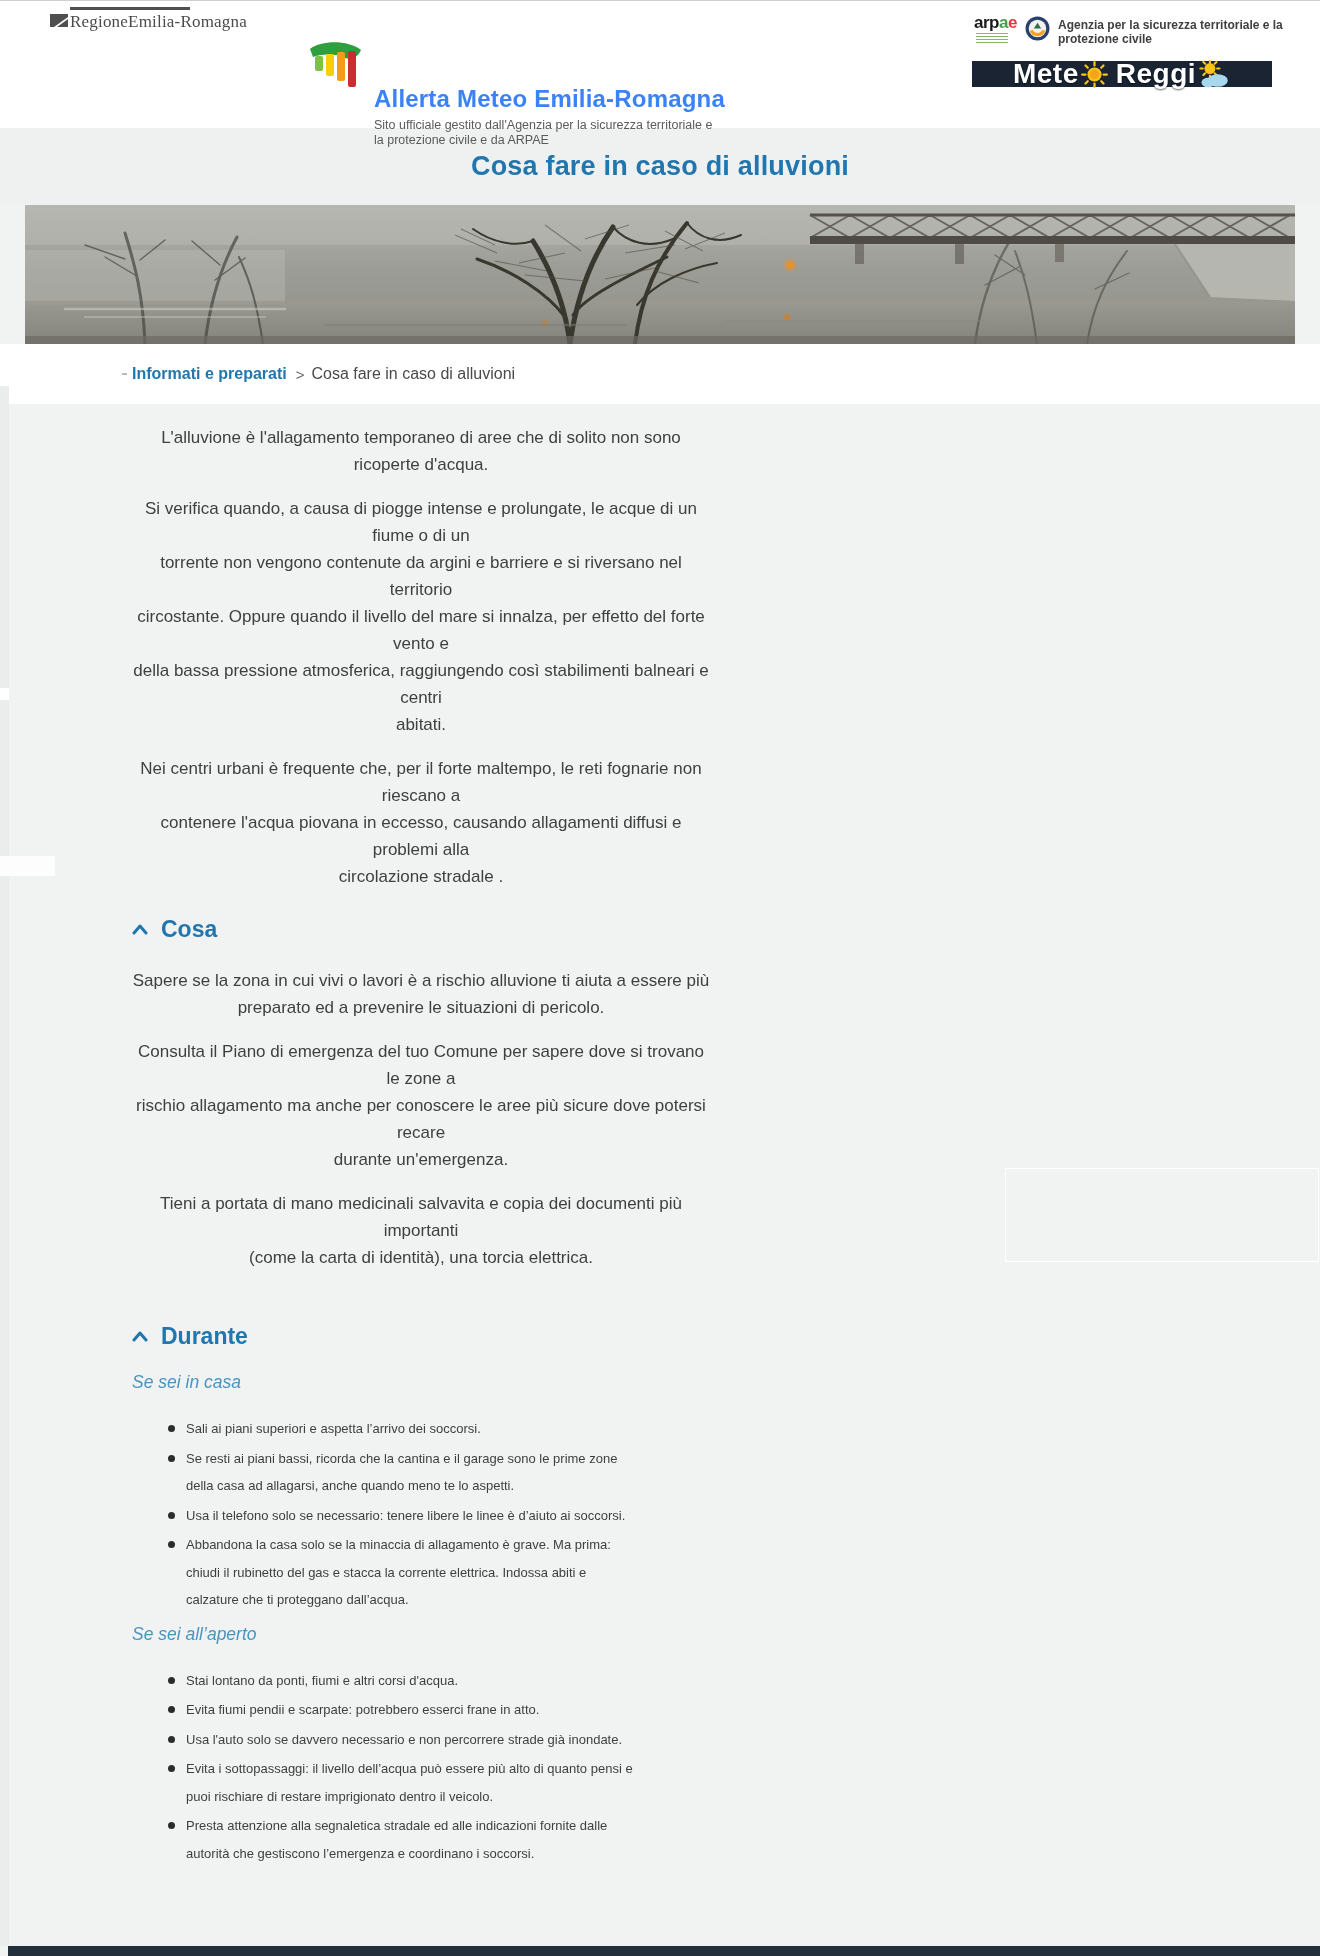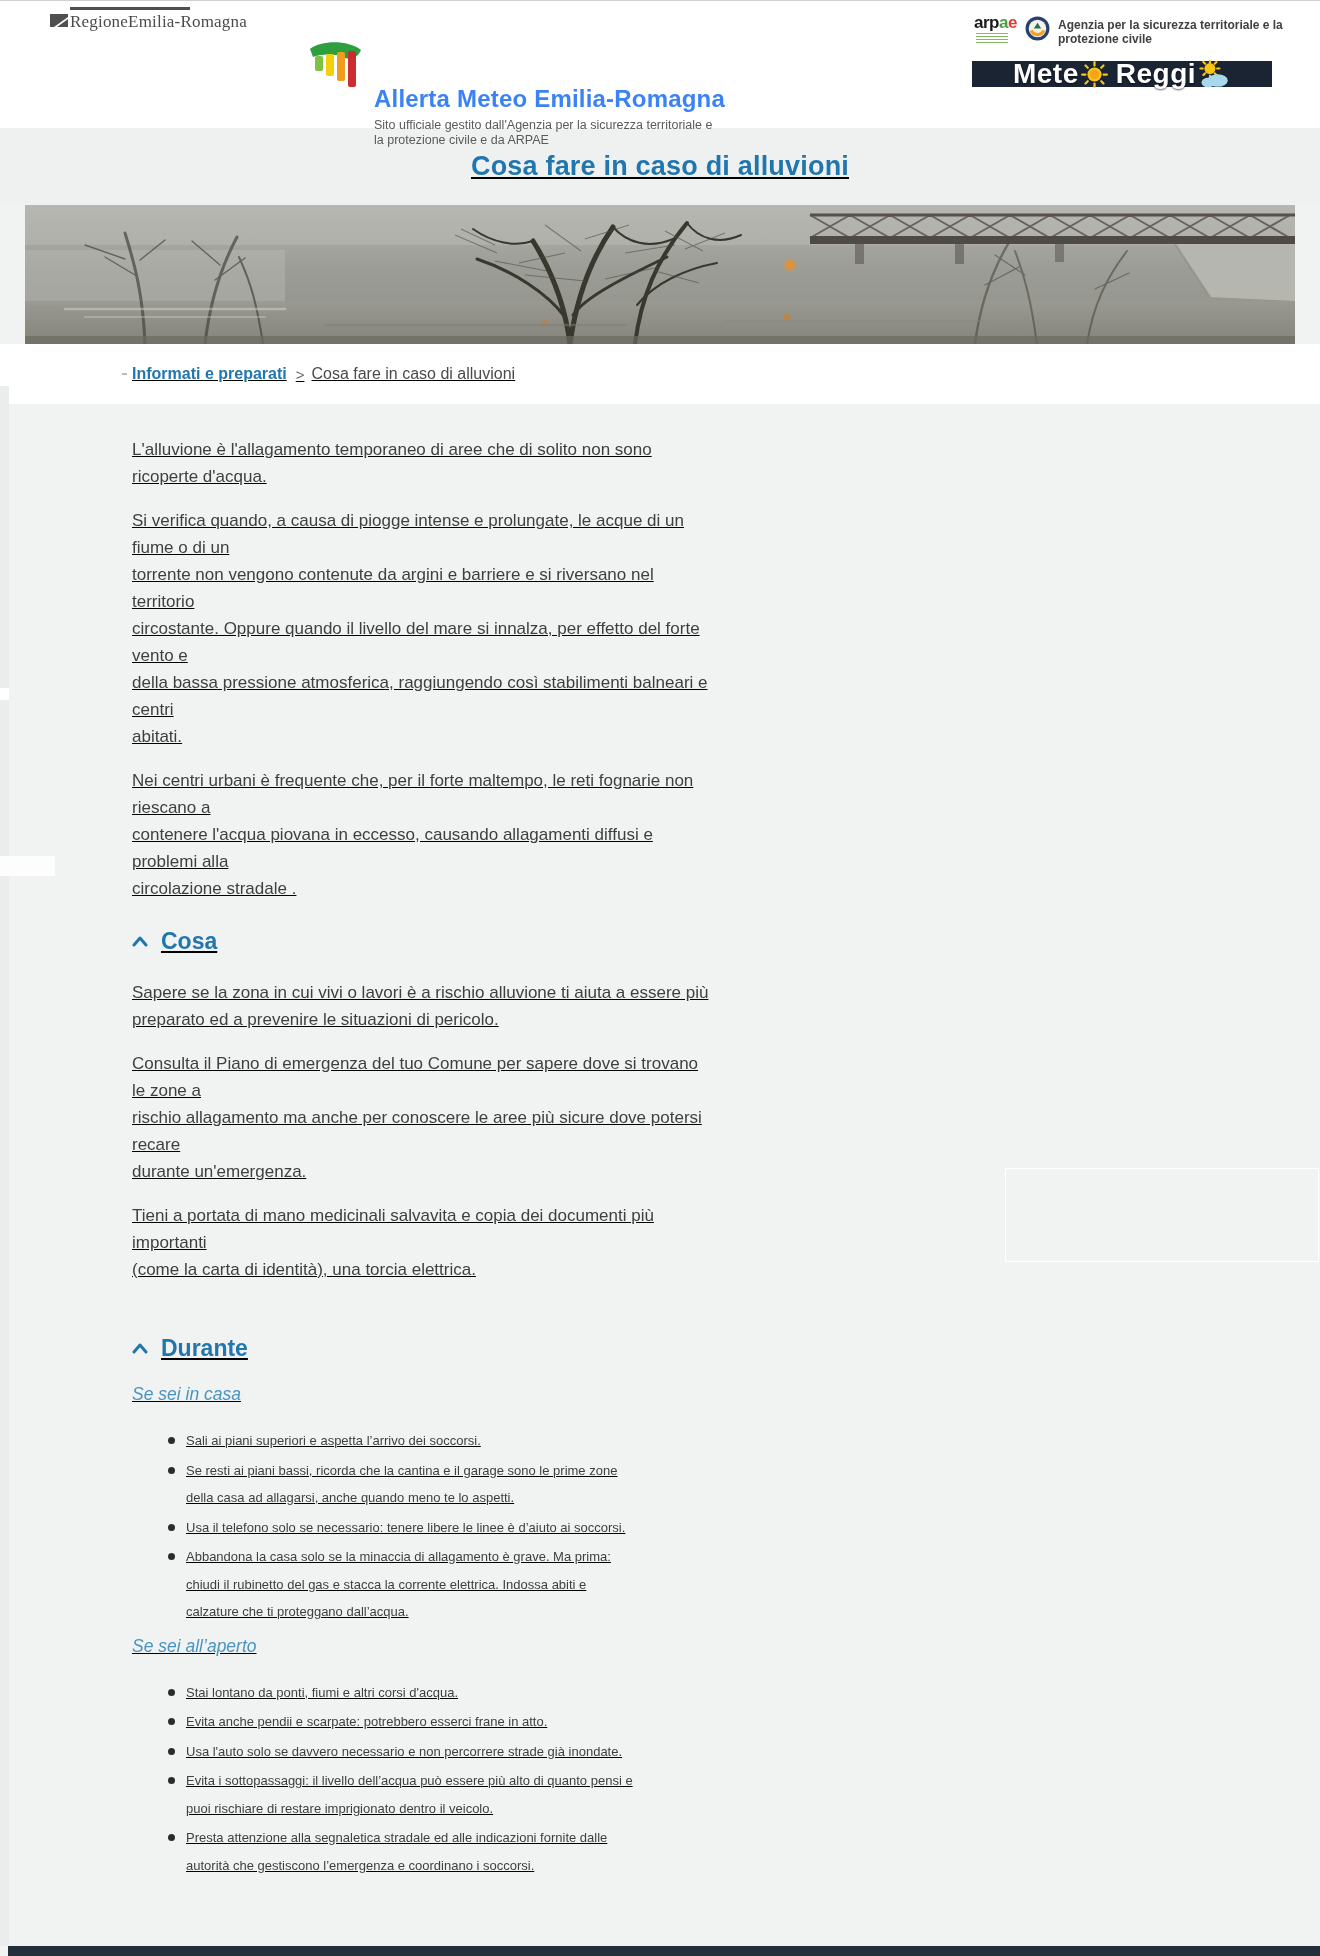--- a/index.html
+++ b/index.html
@@ -1,18 +1,18 @@
 <!DOCTYPE html>
 <html><head>
 <meta charset="utf-8">
 <style>
   * { margin:0; padding:0; box-sizing:border-box; }
   html,body { background:#e9eaea; }
   body { font-family:"Liberation Sans","DejaVu Sans",sans-serif; }
-  #page { position:relative; width:1320px; height:1956px; margin:0 auto; background:#f1f2f2; overflow:hidden;text-decoration:underline; }
+  #page { position:relative; width:1320px; height:1956px; margin:0 auto; background:#f1f2f2; overflow:hidden; }
 
   
   .header { position:relative; height:128px; background:#ffffff; border-top:1px solid #cfcfcf; }
   .region-logo { position:absolute; left:50px; top:6px; }
   .region-bar { width:120px; height:3px; background:#4f4f4f; margin-left:20px; }
   .region-row { display:flex; align-items:center; margin-top:2px; }
   .region-icon { width:18px; height:16px; margin-right:2px; }
   .region-text { font-family:"Liberation Serif","DejaVu Serif",serif; font-size:17px; color:#4b4b4b; letter-spacing:.2px; }
 
   .brand { position:absolute; left:308px; top:36px; display:flex; }
@@ -43,21 +43,21 @@
 
   
   .crumb-band { height:60px; background:#ffffff; display:flex; align-items:center; padding-left:122px; }
   .crumb-tick { width:5px; height:2px; background:#b9b9b9; margin-right:5px; }
   .crumb-link { font-size:16px; font-weight:700; color:#2176ae; text-decoration:none; cursor:pointer; }
   .crumb-sep { font-size:15px; color:#666; margin:0 7px 0 9px; }
   .crumb-current { font-size:16px; color:#4a4a4a; }
 
   
   .article { width:710px; padding:16px 0 0 132px; }
-  .article p { font-size:17px; line-height:27px; color:#3f3f3f; margin:16px 0 17px; white-space:pre-line; }
+  .article p { font-size:17px; line-height:27px; color:#3f3f3f; margin:4px 0 17px; white-space:pre-line;text-align:center; }
   h2.section-h { display:flex; align-items:center; font-size:23px; font-weight:700; color:#2176ae;
      margin:26px 0 24px; cursor:pointer; }
   h2.section-h svg { margin-right:13px; }
   h2.h-durante { margin-top:52px; margin-bottom:22px; }
   .subhead { font-size:17.5px; font-style:italic; font-weight:400; color:#4a94c0; margin:0 0 22px; }
   .subhead.first { margin-top:0; }
   .subhead.second { margin-top:8px; }
   ul.blist { list-style:none; margin:0 0 10px; padding:0; }
   ul.blist li { position:relative; padding-left:54px; font-size:13px; line-height:27.5px;
      color:#3f3f3f; margin:0 0 2px; white-space:pre-line; }
@@ -270,21 +270,21 @@
 della casa ad allagarsi, anche quando meno te lo aspetti.</li>
       <li>Usa il telefono solo se necessario: tenere libere le linee è d’aiuto ai soccorsi.</li>
       <li>Abbandona la casa solo se la minaccia di allagamento è grave. Ma prima:
 chiudi il rubinetto del gas e stacca la corrente elettrica. Indossa abiti e
 calzature che ti proteggano dall’acqua.</li>
     </ul>
 
     <h3 class="subhead second">Se sei all’aperto</h3>
     <ul class="blist">
       <li>Stai lontano da ponti, fiumi e altri corsi d'acqua.</li>
-      <li>Evita anche pendii e scarpate: potrebbero esserci frane in atto.</li>
+      <li>Evita fiumi pendii e scarpate: potrebbero esserci frane in atto.</li>
       <li>Usa l'auto solo se davvero necessario e non percorrere strade già inondate.</li>
       <li>Evita i sottopassaggi: il livello dell’acqua può essere più alto di quanto pensi e
 puoi rischiare di restare imprigionato dentro il veicolo.</li>
       <li>Presta attenzione alla segnaletica stradale ed alle indicazioni fornite dalle
 autorità che gestiscono l’emergenza e coordinano i soccorsi.</li>
 
     </ul>
 
   </div>
 

